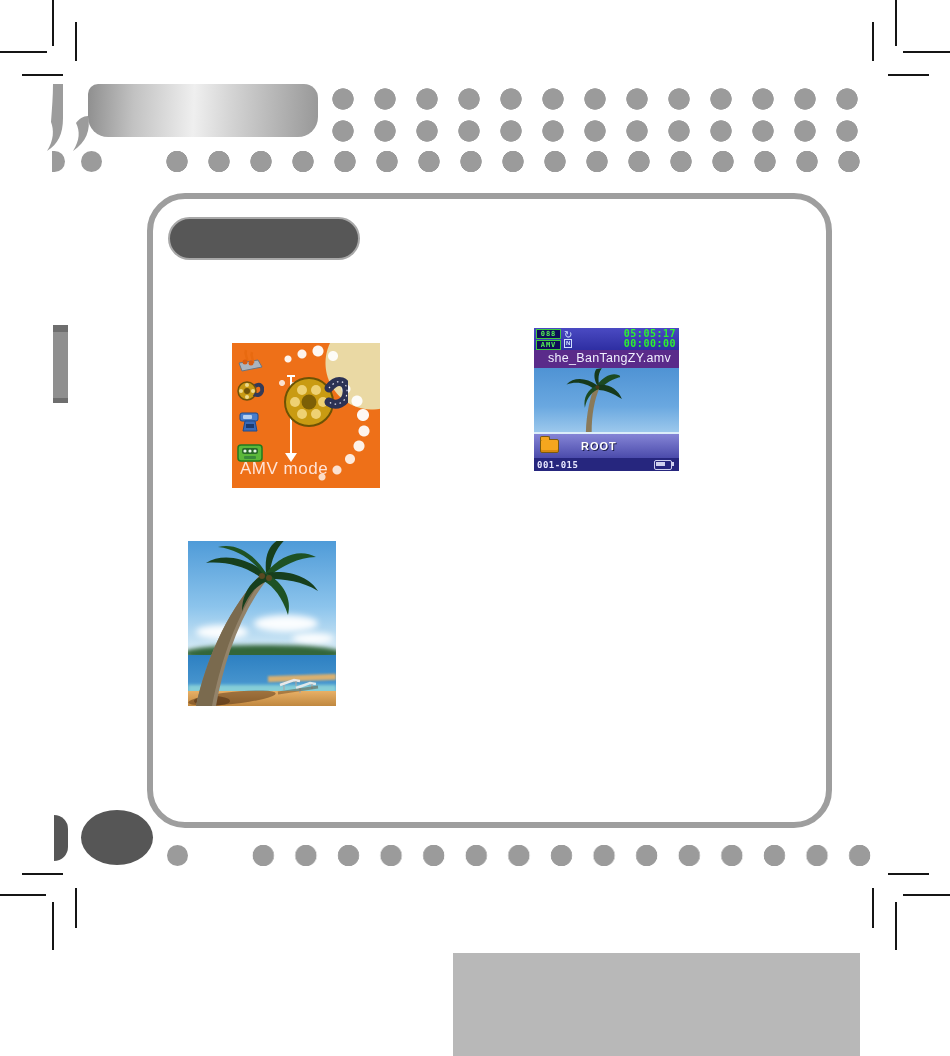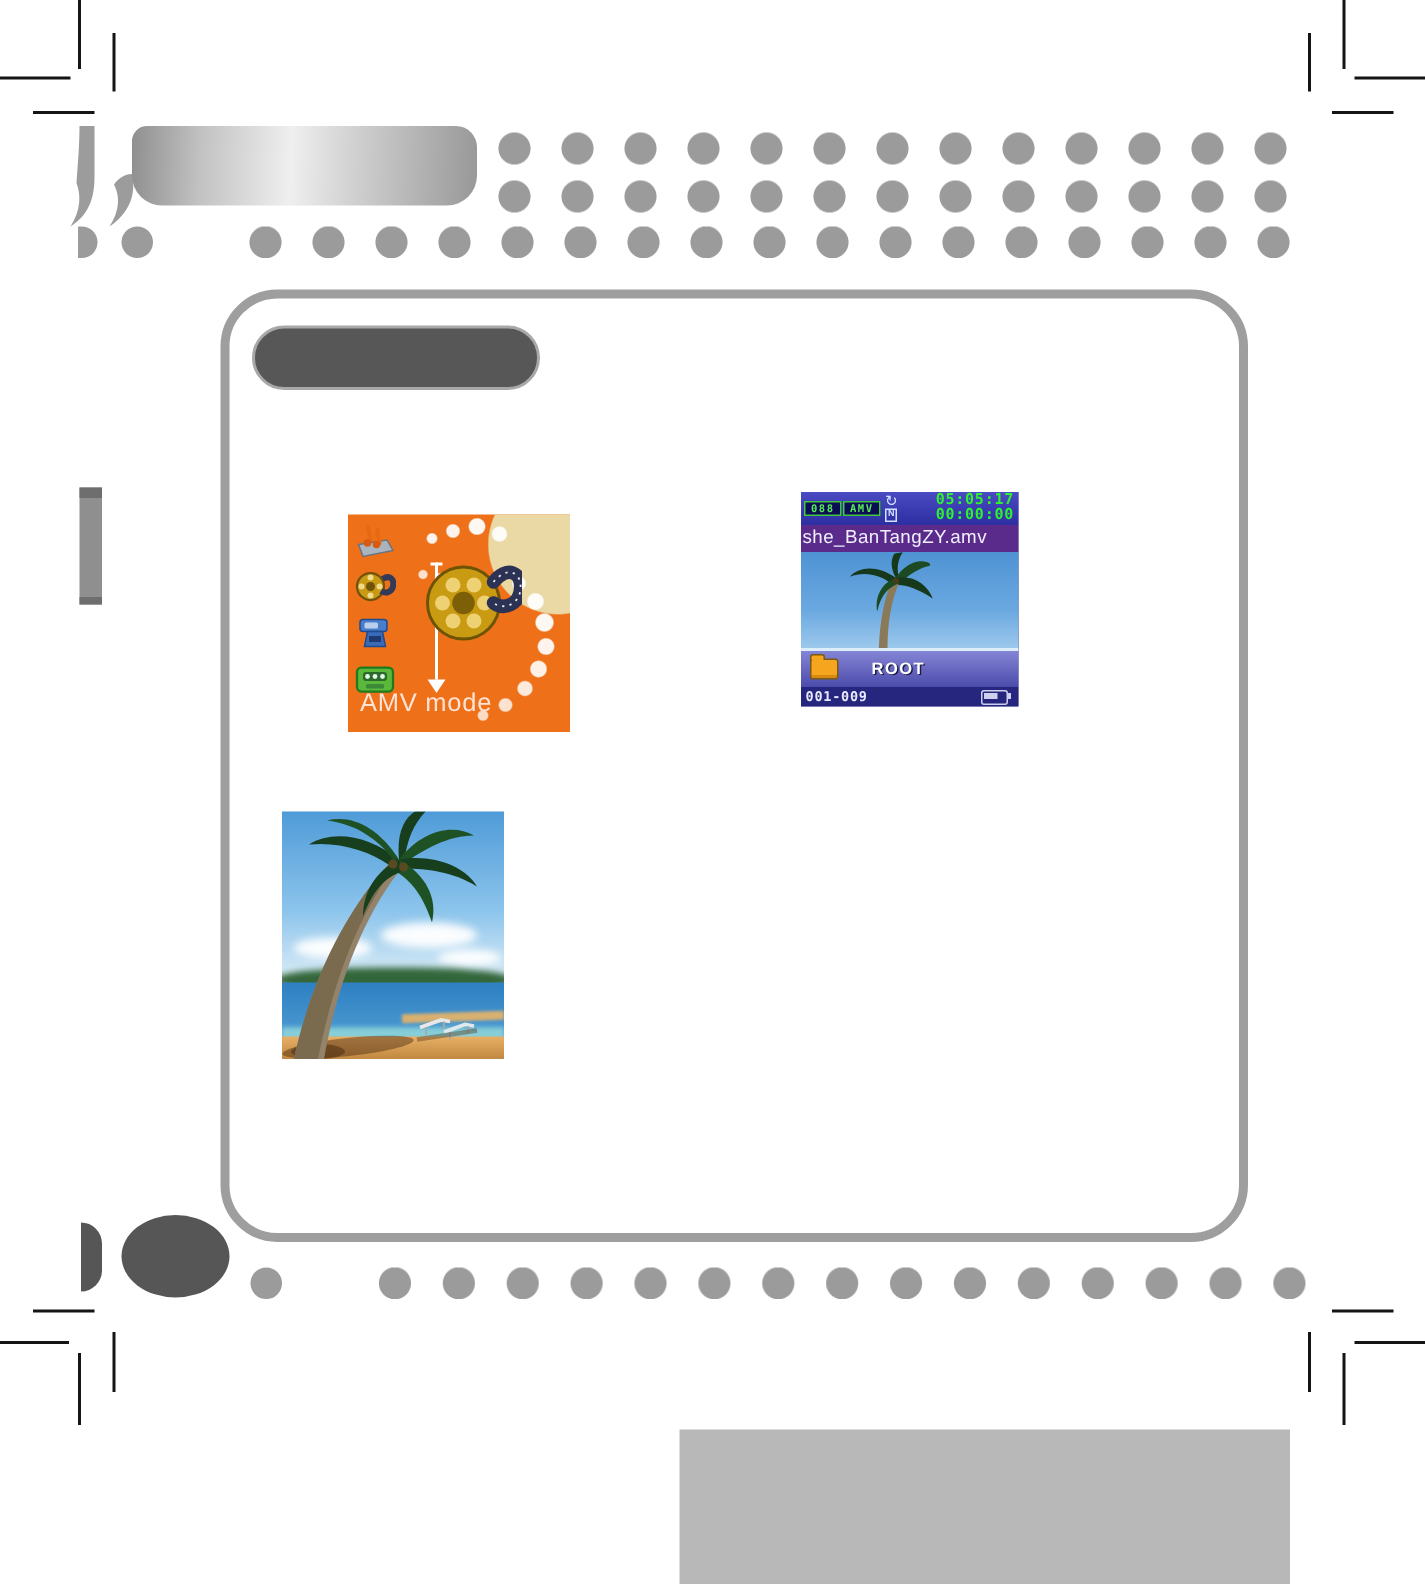--- a/index.html
+++ b/index.html
@@ -64,31 +64,31 @@
   .menu-arrow .head{position:absolute;left:1px;top:78px;width:0;height:0;
     border-left:6px solid transparent;border-right:6px solid transparent;border-top:9px solid #fff;}
   .big-reel{position:absolute;left:50px;top:28px;}
   .menu-label{position:absolute;left:8px;bottom:9px;font-size:17px;letter-spacing:.5px;color:#ffe3d6;}
 
   
   .player{position:absolute;left:534px;top:328px;width:145px;height:143px;display:flex;
     flex-direction:column;overflow:hidden;background:#2a2a90;}
   .p-status{height:22px;display:flex;align-items:center;gap:3px;padding:1px 2px;box-sizing:border-box;
     background:linear-gradient(180deg,#4a4ac2,#2e2ea2);}
-  .badge-stack{display:flex;flex-direction:row;gap:1px;}
+  .badge-stack{display:flex;flex-direction:column;gap:1px;}
   .badge{display:block;width:23px;background:#0d0d55;border:1px solid #3ec83e;color:#54ee54;
     font:700 7px/8px "DejaVu Sans Mono",monospace;text-align:center;letter-spacing:1px;}
   .mid-icons{display:flex;flex-direction:column;align-items:center;gap:0;}
   .repeat-glyph{color:#cfe2ff;font-size:10px;line-height:9px;}
   .nbox{display:inline-block;border:1px solid #cfe2ff;color:#cfe2ff;
     font:700 6px/7px "Liberation Sans",sans-serif;padding:0 1px;}
   .times{margin-left:auto;text-align:right;font:700 10px/10.5px "DejaVu Sans Mono",monospace;
     color:#2ef22e;letter-spacing:.5px;padding-right:1px;}
   .p-filename{height:18px;line-height:17px;background:#5a2b8a;color:#f0f0ff;font-size:12.5px;
-    letter-spacing:.3px;white-space:nowrap;overflow:hidden;padding-left:1px;}
+    letter-spacing:.3px;white-space:nowrap;overflow:hidden;padding-left:14px;}
   .p-video{position:relative;height:64px;overflow:hidden;border-bottom:2px solid #dceefa;
     background:linear-gradient(180deg,#4f93d4,#6aa8e0 60%,#9cc8ec 100%);}
   .p-video svg{position:absolute;left:30px;top:2px;transform:rotate(-10deg);}
   .p-folder{height:24px;display:flex;align-items:center;gap:7px;padding-left:6px;
     background:linear-gradient(180deg,#8585d6,#4b4bab);}
   .folder-icon{position:relative;width:17px;height:12px;background:#f5a61e;border:1px solid #7a5a10;
     border-radius:2px;box-shadow:inset 0 -2px 0 #d88a10;}
   .folder-icon::before{content:"";position:absolute;left:-1px;top:-4px;width:8px;height:3px;
     background:#f5a61e;border:1px solid #7a5a10;border-bottom:none;border-radius:2px 2px 0 0;}
   .folder-label{font-size:11px;font-weight:bold;color:#fff;letter-spacing:1px;
@@ -244,21 +244,21 @@
         <path d="M36,16 C48,16 56,24 58,34 C50,26 42,22 37,21 Z" fill="#16391b"></path>
         <path d="M36,16 C26,18 20,26 20,36 C24,26 30,21 38,20 Z" fill="#1c4a22"></path>
         <circle cx="36" cy="18" r="2" fill="#4a3a18"></circle>
       </svg>
     </div>
     <div class="p-folder">
       <span class="folder-icon"></span>
       <span class="folder-label">ROOT</span>
     </div>
     <div class="p-bottom">
-      <span class="counter">001-009</span>
+      <span class="counter">001-015</span>
       <span class="vol">
         <svg width="10" height="9" viewBox="0 0 10 9">
           <polygon points="0,3 3,3 6,0.5 6,8.5 3,6 0,6" fill="#cfe2ff"></polygon>
           <path d="M7.5,2.5 C9,3.5 9,5.5 7.5,6.5" stroke="#cfe2ff" stroke-width="1" fill="none"></path>
         </svg>
         <span class="vol-num">15</span>
       </span>
       <span class="battery"></span>
     </div>
   </div>

